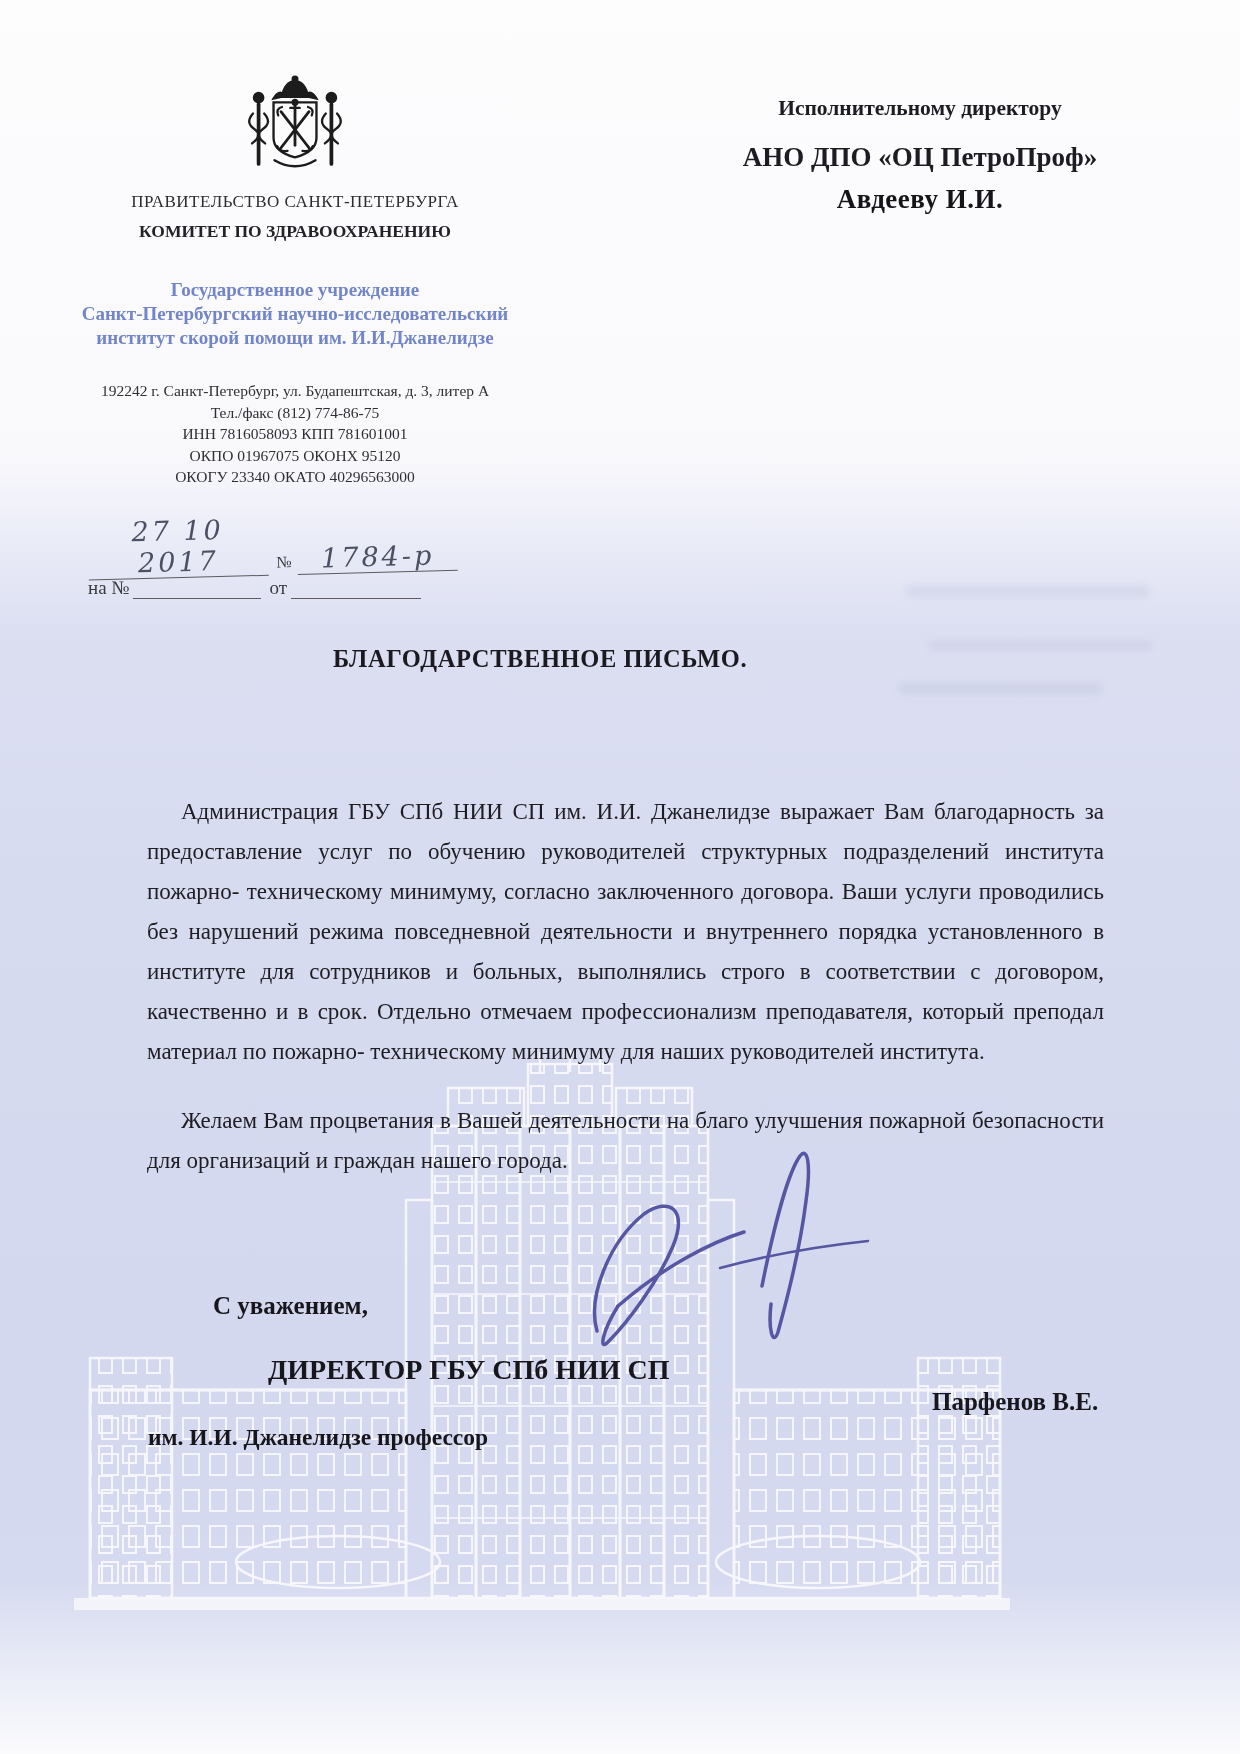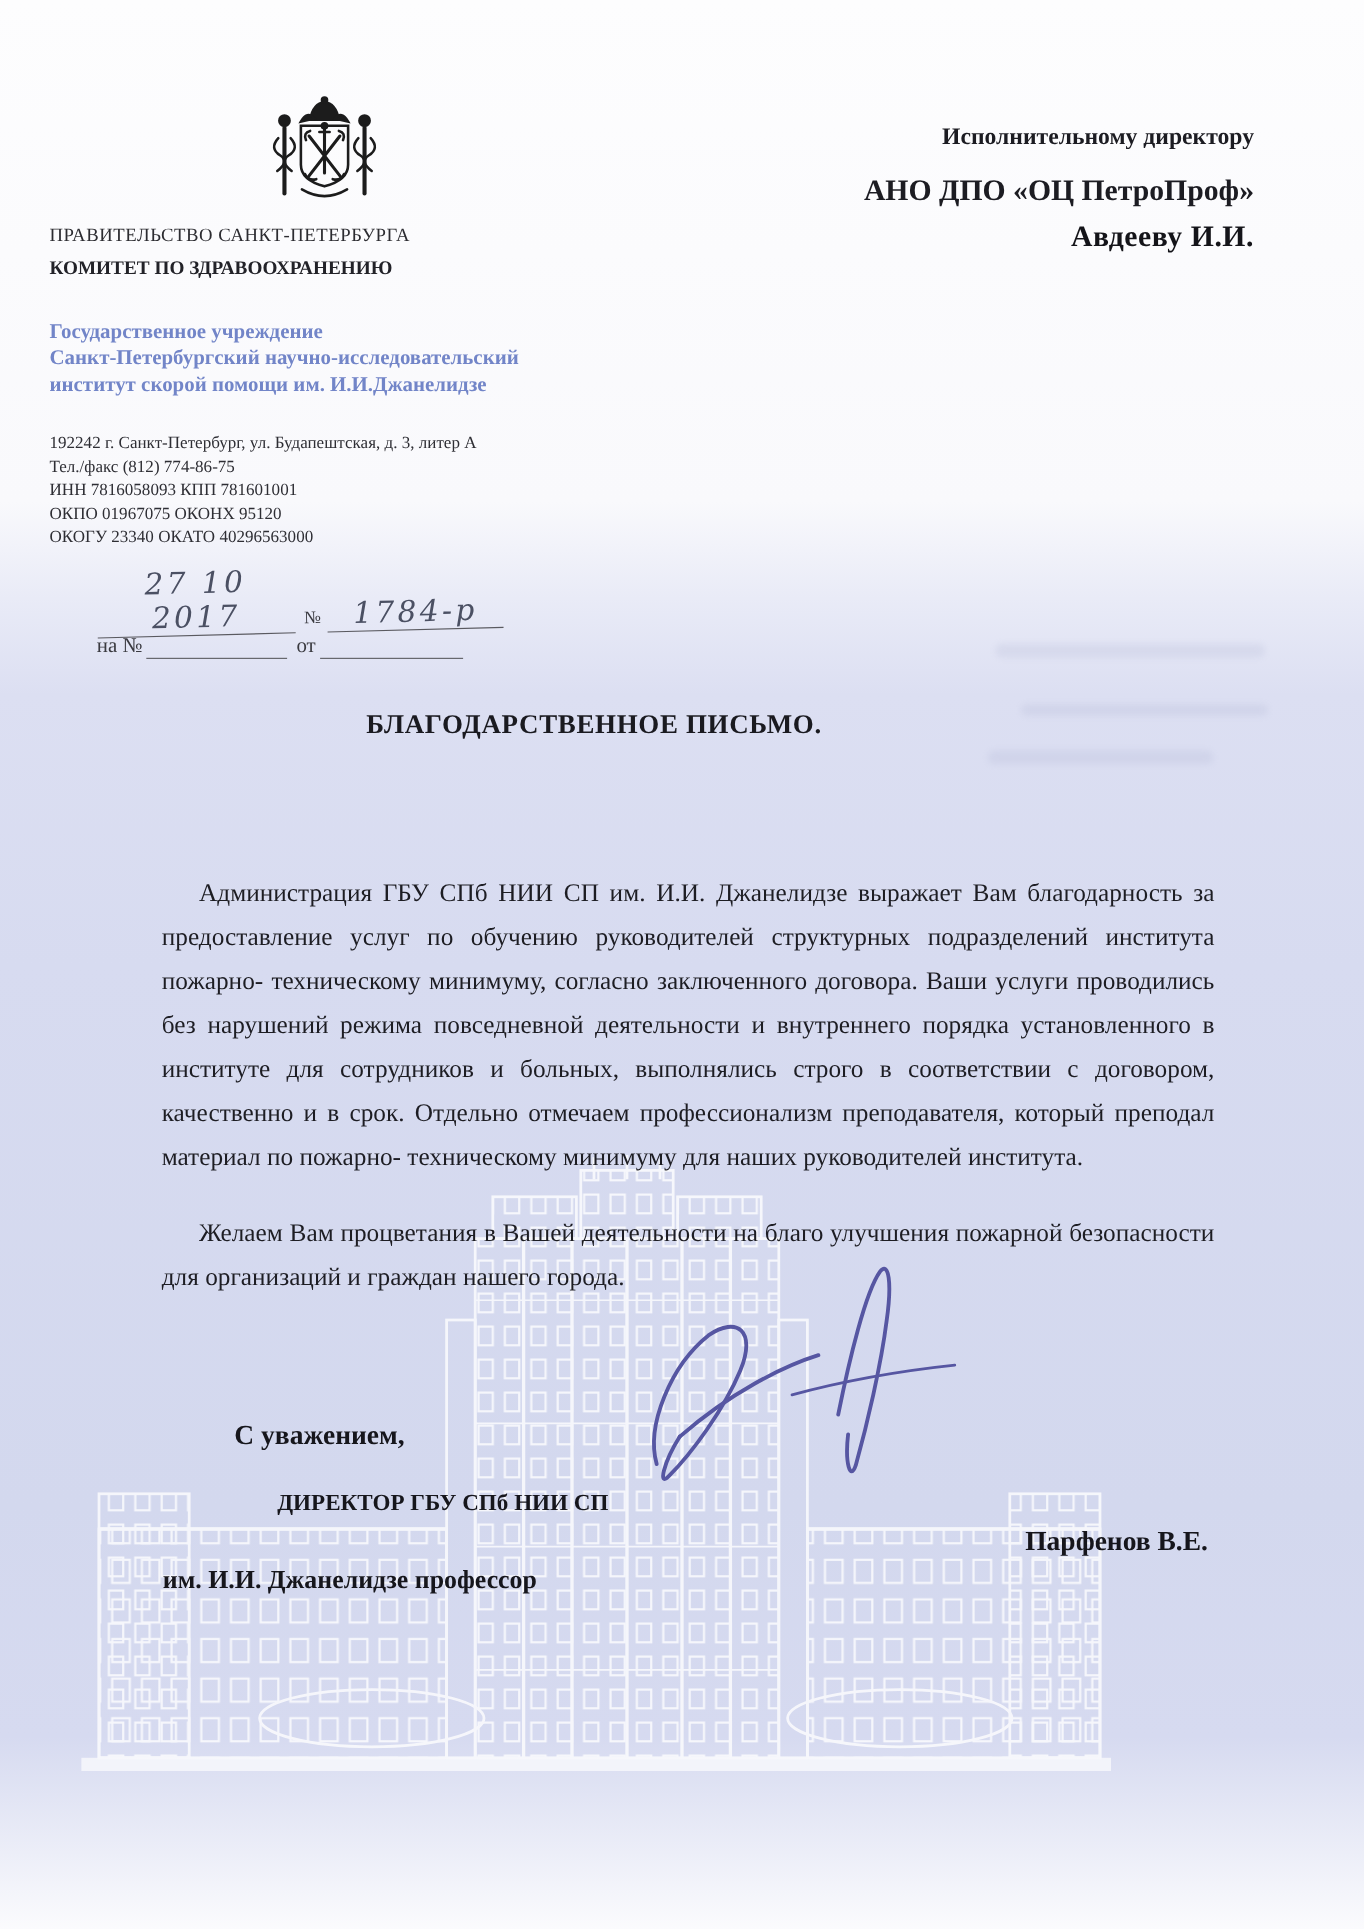--- a/index.html
+++ b/index.html
@@ -16,21 +16,21 @@
       #e9ebf7 31%,
       #dcdff2 36%,
       #d7dbf0 50%,
       #d3d8ee 78%,
       #d6daf0 90%,
       #eceef8 96%,
       #fbfbfd 100%);
   }
   .abs{position:absolute;}
   
-  .lh{left:45px;top:84px;width:500px;text-align:left;z-index:3;}
+  .lh{left:45px;top:72px;width:500px;text-align:center;z-index:3;}
   .lh .emblem{display:block;margin:0 auto 8px auto;}
   .lh-gov1{font-size:17px;letter-spacing:.5px;color:#2c2c31;}
   .lh-gov2{font-size:17.5px;font-weight:bold;margin-top:9px;color:#222228;}
   .lh-org{margin-top:36px;font-weight:bold;font-size:19px;line-height:24px;color:#7285c8;}
   .lh-addr{margin-top:30px;font-size:15.5px;line-height:21.5px;color:#2e2e34;}
   
   .reg{left:88px;top:512px;width:420px;z-index:3;}
   .reg-row1{display:flex;align-items:flex-end;transform:rotate(-1.5deg);}
   .hw{
     font-family:"DejaVu Serif", serif;font-style:italic;
@@ -40,37 +40,37 @@
   .u1{display:inline-block;border-bottom:1.5px solid #5a5a60;}
   .date-wrap{width:180px;text-align:center;}
   .no-sign{font-size:16px;color:#3a3a40;margin:0 6px 4px 8px;}
   .num-wrap{width:160px;text-align:center;}
   .reg-row2{display:flex;align-items:flex-end;margin-top:2px;font-size:19px;color:#3a3a40;}
   .blank{display:inline-block;border-bottom:1.5px solid #5a5a60;height:16px;}
   .blank.b1{width:128px;margin-left:4px;}
   .blank.b2{width:130px;margin-left:4px;}
   .reg-row2 .lbl2{margin-left:8px;}
   
-  .rcpt{left:700px;top:112px;width:440px;text-align:right;z-index:3;}
+  .rcpt{left:700px;top:96px;width:440px;text-align:center;z-index:3;}
   .rcpt-1{font-size:21.5px;font-weight:bold;color:#1c1c22;}
   .rcpt-2{font-size:27px;font-weight:bold;margin-top:21px;color:#1c1c22;}
   .rcpt-3{font-size:27px;font-weight:bold;margin-top:11px;letter-spacing:.5px;color:#141419;}
   
   .title{left:0;top:645px;width:1080px;text-align:center;
          font-size:24.5px;font-weight:bold;letter-spacing:.6px;color:#1a1a20;z-index:3;}
   
   .body-text{left:147px;top:792px;width:957px;z-index:3;}
   .body-text p{
     margin:0;font-size:23px;line-height:40px;text-align:justify;color:#1d1d23;
     text-indent:34px;
   }
   .body-text p + p{margin-top:29px;}
   
   .so-sal{left:213px;top:1292px;font-size:25px;font-weight:bold;z-index:3;color:#16161c;}
-  .so-pos1{left:252px;top:1354px;font-size:21px;font-weight:bold;z-index:3;color:#16161c;}
+  .so-pos1{left:268px;top:1354px;font-size:28px;font-weight:bold;z-index:3;color:#16161c;}
   .so-pos2{left:148px;top:1392px;font-size:23.5px;font-weight:bold;z-index:3;color:#16161c;margin-top:32px;}
   .so-name{left:932px;top:1388px;font-size:25px;font-weight:bold;z-index:3;color:#16161c;}
   
   .wm{left:70px;top:1050px;z-index:1;}
   .sig{left:572px;top:1146px;z-index:4;}
   
   .smudge{background:#8f95bb;opacity:.13;filter:blur(3px);border-radius:6px;z-index:2;}
   .sm1{left:905px;top:585px;width:245px;height:13px;}
   .sm2{left:928px;top:640px;width:225px;height:11px;}
   .sm3{left:898px;top:682px;width:205px;height:13px;}

